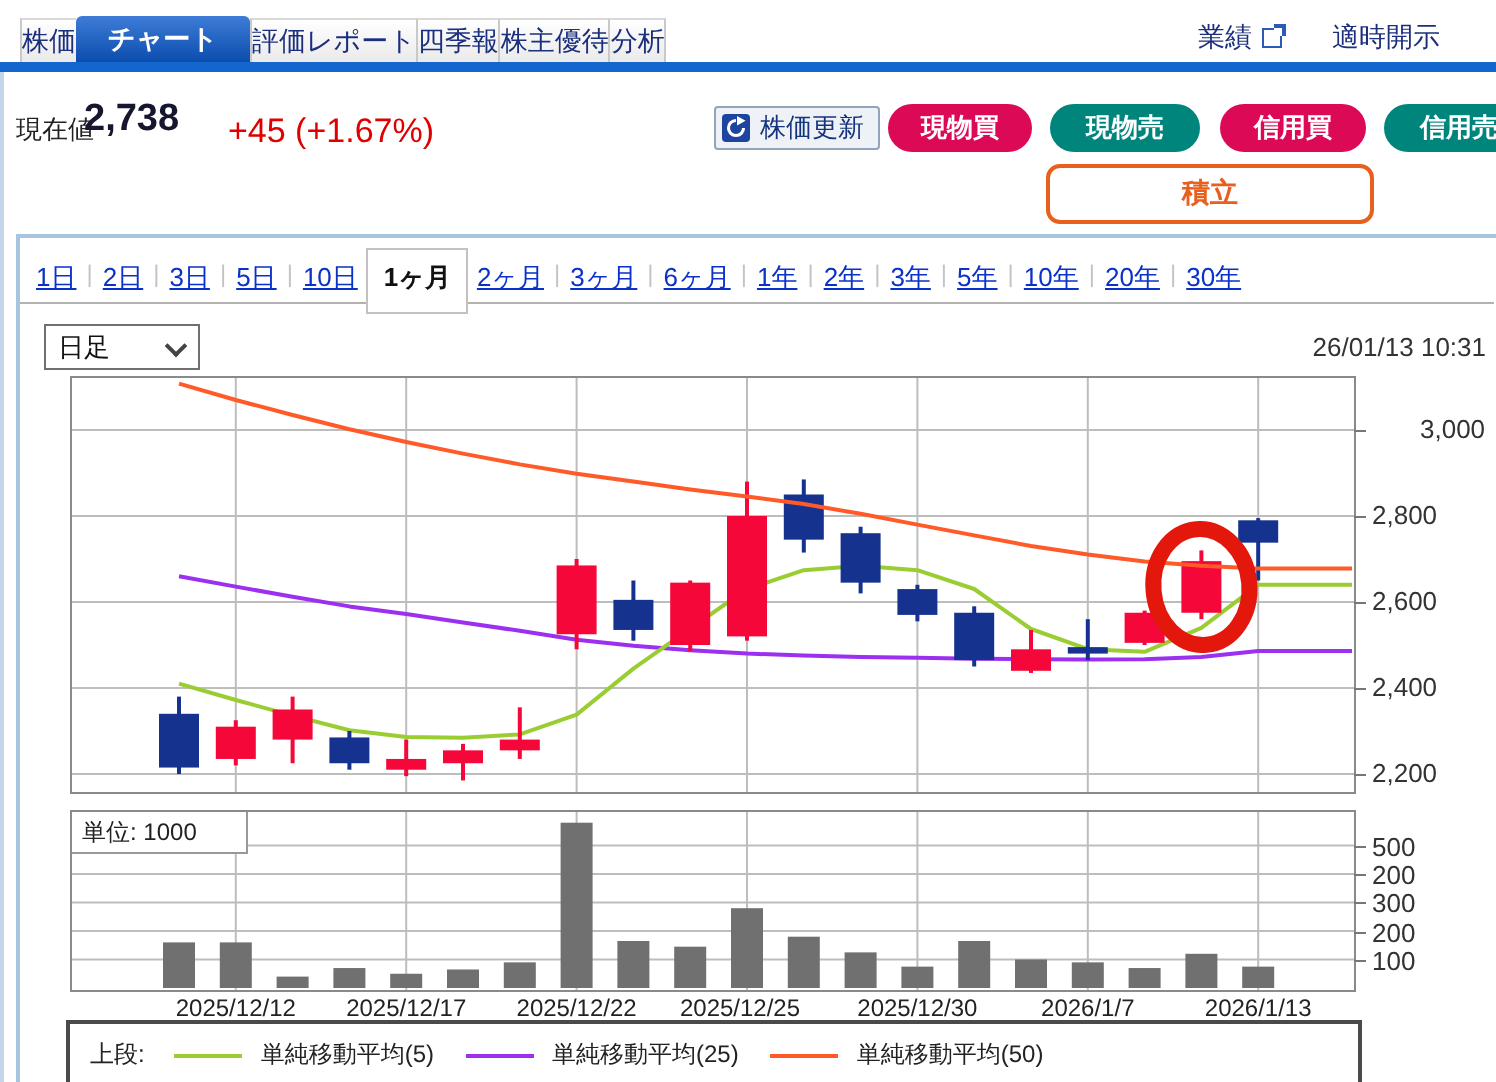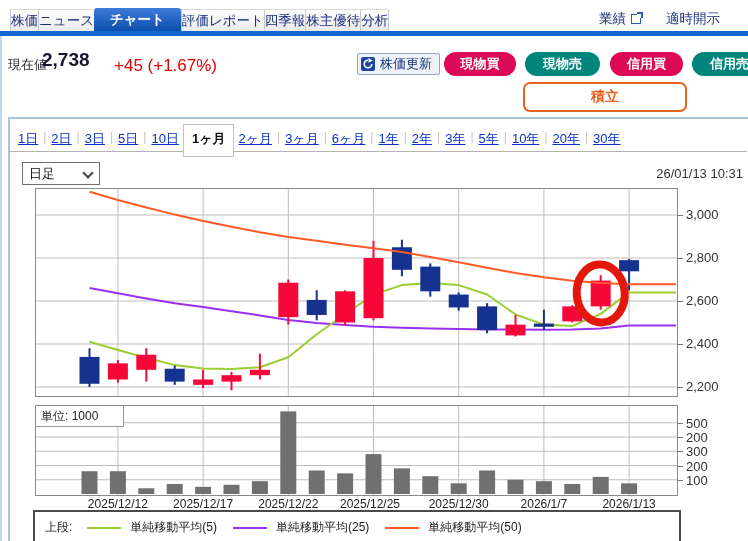--- a/index.html
+++ b/index.html
@@ -75,21 +75,20 @@
   .legend-swatch{width:34px;height:2px;display:inline-block;}
 </style>
 </head>
 <body>
 
 <div id="app">
 
   <div class="topnav">
     <div class="nav-tabs" id="nav-tabs">
         <div class="nav-tab">株価</div>
-        <div class="nav-tab">ニュース</div>
         <div class="nav-tab active">チャート</div>
         <div class="nav-tab">評価レポート</div>
         <div class="nav-tab">四季報</div>
         <div class="nav-tab">株主優待</div>
         <div class="nav-tab">分析</div>
       </div>
     <div class="nav-links" id="nav-links">
         <div class="nav-link">
           <span>業績</span>
           <span class="ext-icon"></span>
@@ -289,21 +288,21 @@
         <rect x="386.29999999999995" y="70.1875" width="16" height="17.8125" fill="#707070"></rect>
         <rect x="414.7" y="77.3125" width="16" height="10.6875" fill="#707070"></rect>
         <rect x="443.09999999999997" y="64.4875" width="16" height="23.512500000000003" fill="#707070"></rect>
         <rect x="471.5" y="73.75" width="16" height="14.25" fill="#707070"></rect>
         <rect x="499.9" y="75.175" width="16" height="12.825000000000003" fill="#707070"></rect>
         <rect x="528.3" y="78.025" width="16" height="9.974999999999994" fill="#707070"></rect>
         <rect x="556.7" y="70.9" width="16" height="17.099999999999994" fill="#707070"></rect>
         <rect x="585.1" y="77.3125" width="16" height="10.6875" fill="#707070"></rect>
       </svg></div>
   <div id="axes">
-      <div class="axis-label" style="left: 686px; top: 207px; text-align: center;">3,000</div>
+      <div class="axis-label" style="left: 710px; top: 207px; text-align: center;">3,000</div>
       <div class="tickmark" style="left: 677px; top: 215px;"></div>
       <div class="axis-label" style="left: 686px; top: 250px;">2,800</div>
       <div class="tickmark" style="left: 677px; top: 258px;"></div>
       <div class="axis-label" style="left: 686px; top: 293px;">2,600</div>
       <div class="tickmark" style="left: 677px; top: 301px;"></div>
       <div class="axis-label" style="left: 686px; top: 336px;">2,400</div>
       <div class="tickmark" style="left: 677px; top: 344px;"></div>
       <div class="axis-label" style="left: 686px; top: 379px;">2,200</div>
       <div class="tickmark" style="left: 677px; top: 387px;"></div>
       <div class="axis-label" style="left: 686px; top: 415.75px;">500</div>

